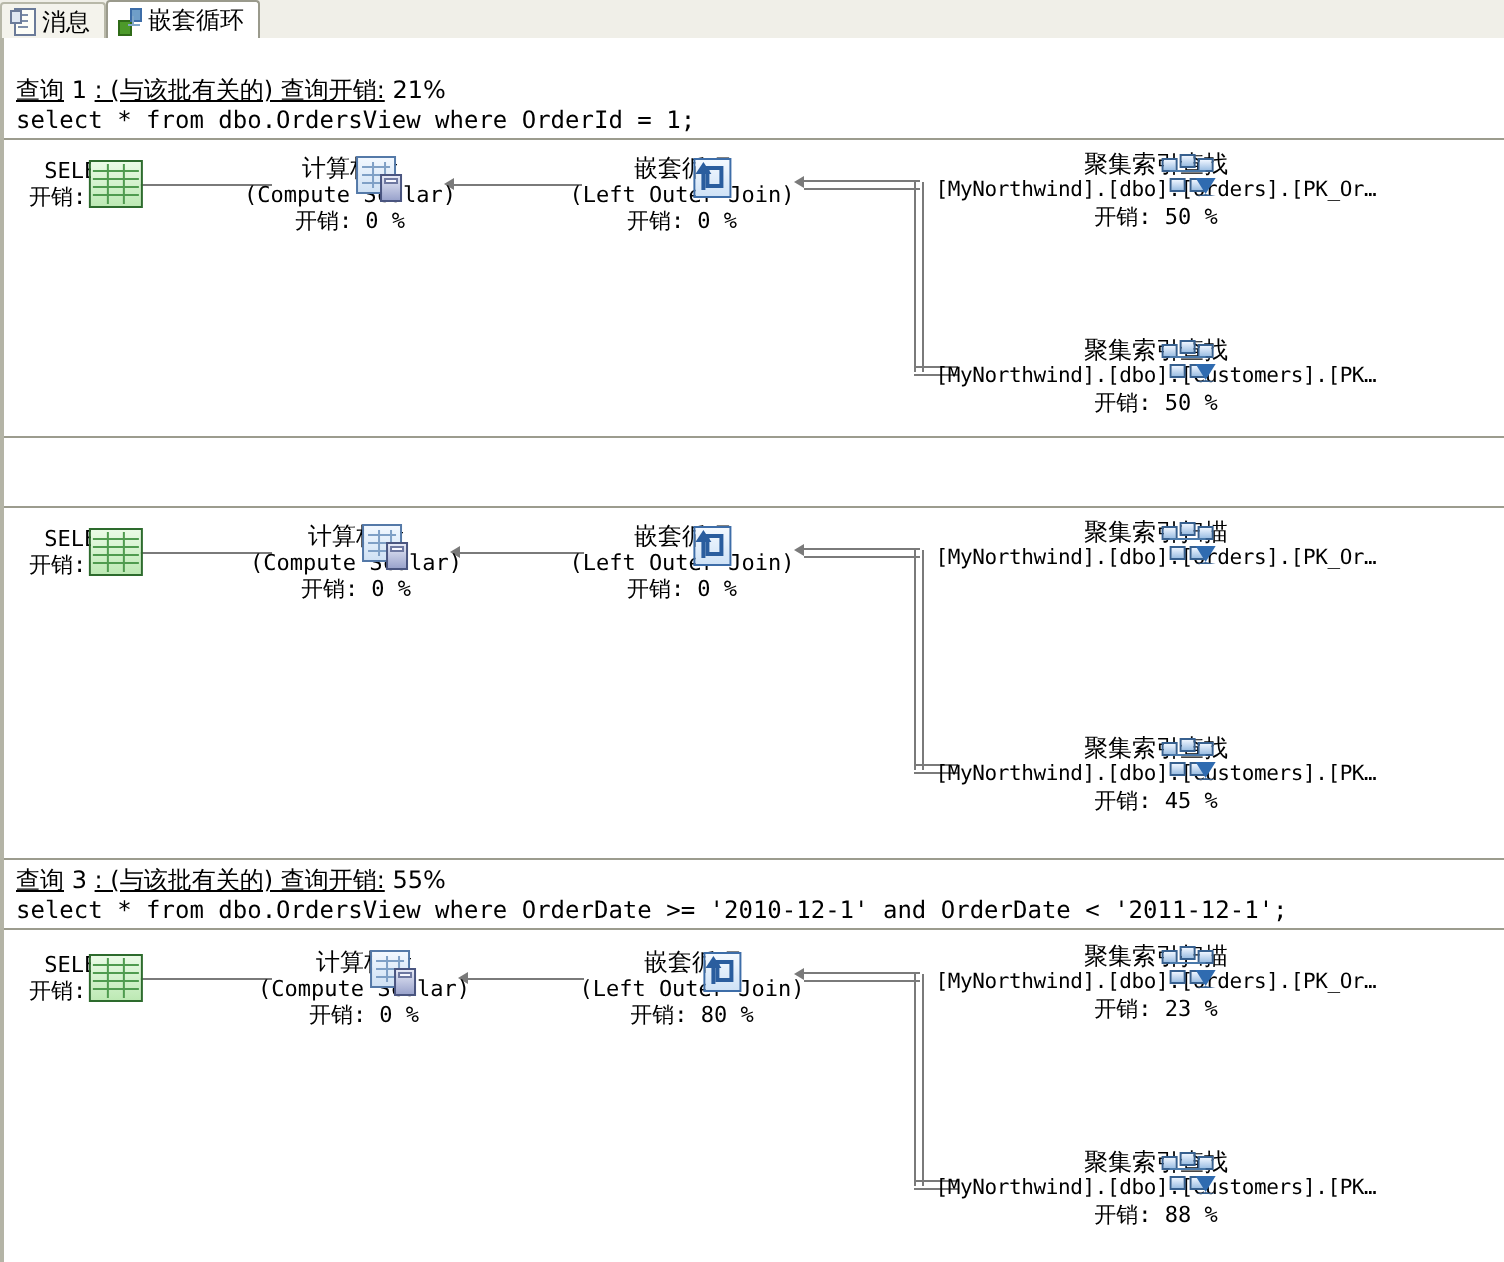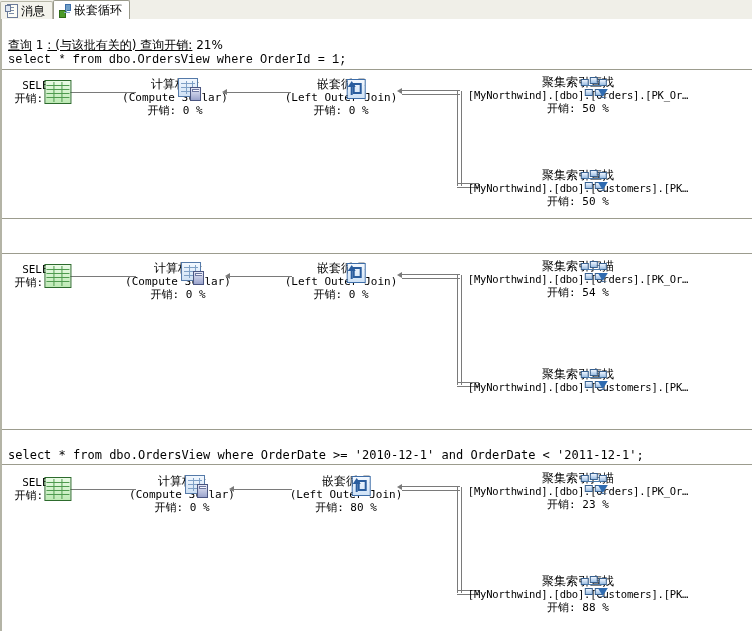--- a/index.html
+++ b/index.html
@@ -269,21 +269,21 @@
 
 <div class="plan">
 
   <div class="qsection" style="top:16px;height:199px;padding-left:36px;">
     <div class="qhead" style="top:2px;">
       <span class="u">查询</span>
       <span>1</span>
       <span class="u">: (与该批有关的) 查询开销:</span>
       <span>21%</span>
     </div>
-    <div class="qsql" style="top:18px;font-family:Liberation Mono, monospace;">select * from dbo.OrdersView where OrderId = 1;</div>
+    <div class="qsql" style="top:18px;">select * from dbo.OrdersView where OrderId = 1;</div>
     <div class="qsql-rule" style="top:34px;"></div>
 
     <div class="conn h" style="left:66px;top:57px;width:68px;"></div>
     <div class="arrowL" style="left:61px;top:54px;"></div>
 
     <div class="conn h" style="left:225px;top:57px;width:64px;"></div>
     <div class="arrowL" style="left:220px;top:54px;"></div>
 
     <div class="conn h2" style="left:400px;top:55px;width:58px;"></div>
     <div class="arrowL" style="left:395px;top:53px;"></div>
@@ -445,42 +445,48 @@
             <span class="b2"></span>
             <span class="b3"></span>
             <span class="b4"></span>
             <span class="b5"></span>
             <u style="left:4px;top:8px;width:18px;"></u>
             <span class="dn"></span>
           </span>
       </span>
       <div class="ln-cn">聚集索引扫描</div>
       <div class="ln-obj">[MyNorthwind].[dbo].[Orders].[PK_Or…</div>
-      <div class="ln-mono">开销: 54 %</div>
     </div>
 
     <div class="node" style="left:576px;top:149px;">
       <span class="glyph">
         <span class="g-index">
             <span class="b1"></span>
             <span class="b2"></span>
             <span class="b3"></span>
             <span class="b4"></span>
             <span class="b5"></span>
             <u style="left:4px;top:8px;width:18px;"></u>
             <span class="dn"></span>
           </span>
       </span>
       <div class="ln-cn">聚集索引查找</div>
       <div class="ln-obj">[MyNorthwind].[dbo].[Customers].[PK…</div>
+      <div class="ln-mono">开销: 45 %</div>
     </div>
   </div>
 
   <div class="qsection" style="top:410px;height:202px;">
     <div class="divider"></div>
+    <div class="qhead" style="top:3px;">
+      <span class="u">查询</span>
+      <span>3</span>
+      <span class="u">: (与该批有关的) 查询开销:</span>
+      <span>55%</span>
+    </div>
     <div class="qsql" style="top:19px;">select * from dbo.OrdersView where OrderDate &gt;= '2010-12-1' and OrderDate &lt; '2011-12-1';</div>
     <div class="qsql-rule" style="top:35px;"></div>
 
     <div class="conn h" style="left:66px;top:60px;width:68px;"></div>
     <div class="arrowL" style="left:61px;top:57px;"></div>
 
     <div class="conn h" style="left:232px;top:60px;width:58px;"></div>
     <div class="arrowL" style="left:227px;top:57px;"></div>
 
     <div class="conn h2" style="left:400px;top:57px;width:58px;"></div>

